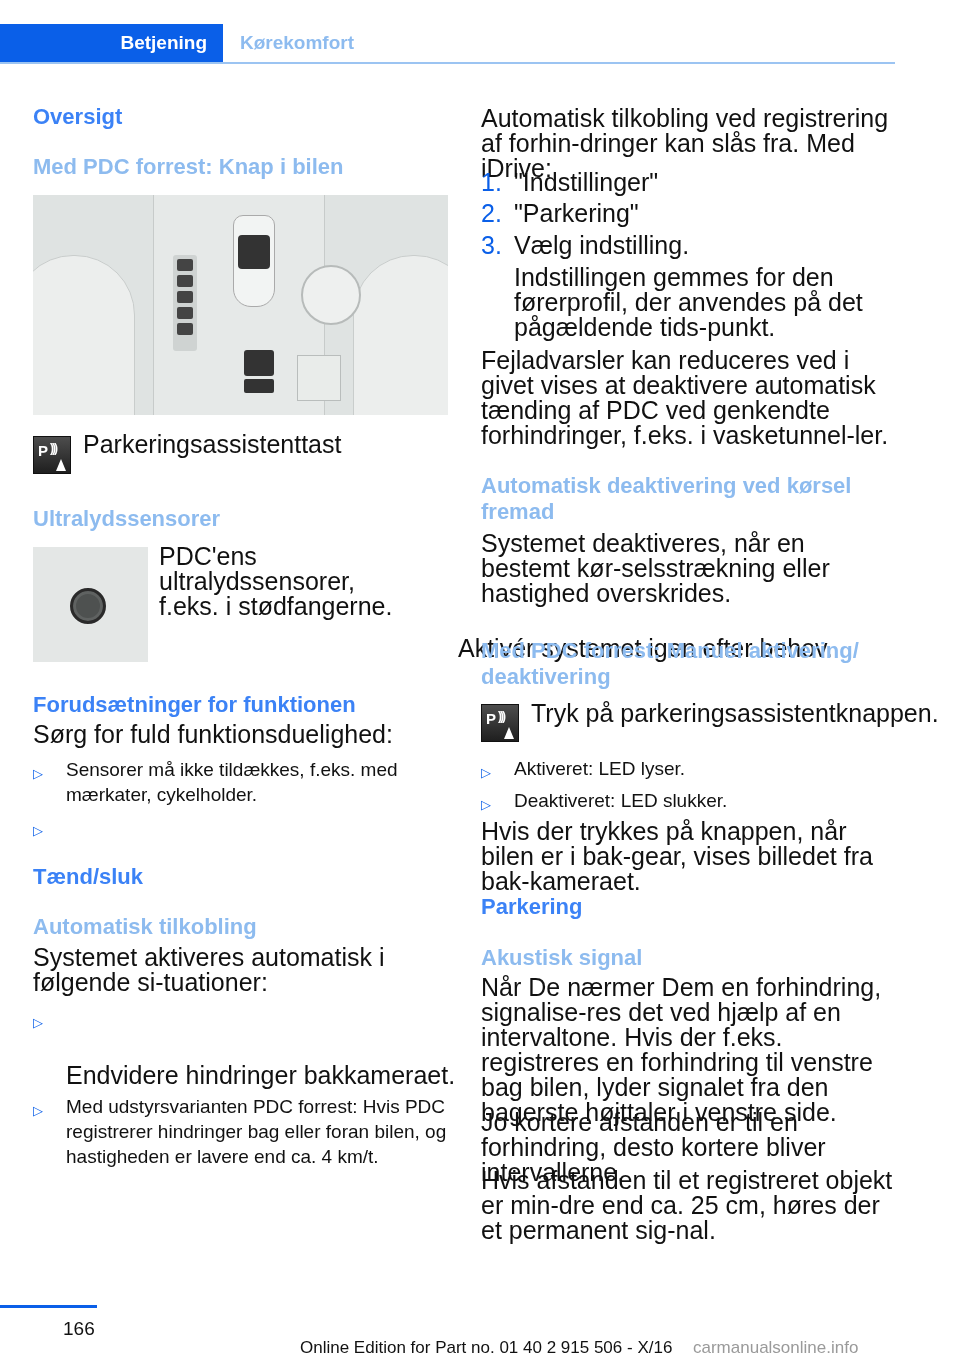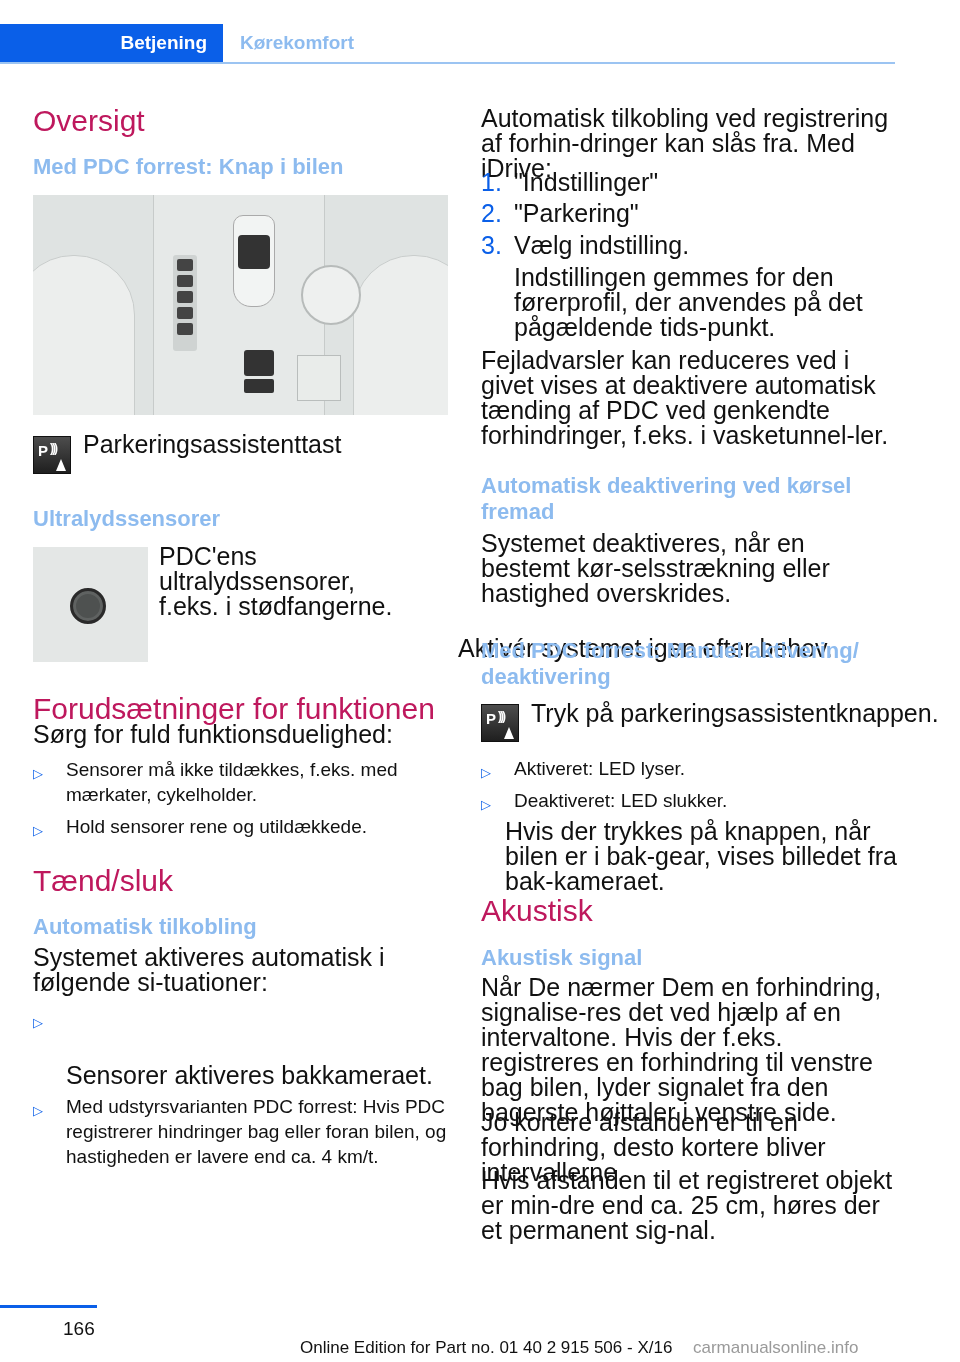--- a/index.html
+++ b/index.html
@@ -5,21 +5,21 @@
   html, body { margin: 0; padding: 0; background: #ffffff; }
   body { width: 960px; height: 1362px; position: relative; overflow: hidden;
     font-family: "Liberation Sans", sans-serif; color: #111; }
 
   .tabs { position: absolute; top: 24px; left: 0; width: 895px; height: 38px; border-bottom: 2px solid #9cc4f2; }
   .tab-active { position: absolute; left: 0; top: 0; width: 223px; height: 38px; background: #0a5fe8; color: #fff;
     font-weight: bold; font-size: 19px; text-align: right; box-sizing: border-box; padding-right: 16px; line-height: 38px; }
   .tab-inactive { position: absolute; left: 240px; top: 0; height: 38px; line-height: 38px; color: #8dbbef;
     font-weight: bold; font-size: 19px; }
 
-  .h1 { color: #be185d; font-weight: normal; font-size: 30px; position: absolute; white-space: nowrap; }
+  .h1 { color: #3b82f6; font-weight: bold; font-size: 22px; position: absolute; white-space: nowrap; }
   .h2 { color: #8dbbef; font-weight: bold; font-size: 22px; position: absolute; line-height: 26px; }
   .p { position: absolute; font-size: 25px; line-height: 25px; }
   .bullet { position: absolute; font-size: 19px; line-height: 25px; padding-left: 33px; }
   .bullet .tri { position: absolute; left: 0; top: 4px; color: #0a5fe8; font-size: 13px; }
   .num { position: absolute; left: 0; color: #0a5fe8; }
 
   .photo { position: absolute; left: 33px; top: 195px; width: 415px; height: 220px; background: #dfe3e2; overflow: hidden; }
   .seat { position: absolute; background: #eceeed; border: 1px solid #c9cdcc; border-radius: 60px 60px 0 0; }
   .console { position: absolute; left: 120px; top: 0; width: 170px; height: 220px; background: #e6e9e8; border-left: 1px solid #c7cbca; border-right: 1px solid #c7cbca; }
   .shifter { position: absolute; left: 200px; top: 20px; width: 40px; height: 90px; background: #f2f4f3; border: 1px solid #aaa; border-radius: 10px 10px 18px 18px; }
@@ -88,30 +88,29 @@
 <div class="p" style="left:159px;top:544px;width:260px;">PDC'ens ultralydssensorer, f.eks. i stødfangerne.</div>
 
 <div class="h1" style="left:33px;top:692px;">Forudsætninger for funktionen</div>
 <div class="p" style="left:33px;top:722px;">Sørg for fuld funktionsduelighed:</div>
 <div class="bullet" style="left:33px;top:757px;width:380px;">
   <span class="tri">▷</span>
   <span>Sensorer må ikke tildækkes, f.eks. med mærkater, cykelholder.</span>
 </div>
 <div class="bullet" style="left:33px;top:814px;width:380px;">
   <span class="tri">▷</span>
-  <span>Hold sensorer rene og utildækkede.</span>
 </div>
 
 <div class="h1" style="left:33px;top:864px;">Tænd/sluk</div>
 <div class="h2" style="left:33px;top:914px;">Automatisk tilkobling</div>
 <div class="p" style="left:33px;top:945px;width:400px;">Systemet aktiveres automatisk i følgende si-tuationer:</div>
 <div class="bullet" style="left:33px;top:1006px;width:410px;">
   <span class="tri">▷</span>
 </div>
-<div class="p" style="left:66px;top:1063px;">Sensorer aktiveres bakkameraet.</div>
+<div class="p" style="left:66px;top:1063px;">Endvidere hindringer bakkameraet.</div>
 <div class="bullet" style="left:33px;top:1094px;width:410px;">
   <span class="tri">▷</span>
   <span>Med udstyrsvarianten PDC forrest: Hvis PDC registrerer hindringer bag eller foran bilen, og hastigheden er lavere end ca. 4 km/t.</span>
 </div>
 
 <div class="p" style="left:481px;top:106px;width:420px;">Automatisk tilkobling ved registrering af forhin-dringer kan slås fra. Med iDrive:</div>
 <div class="p" style="left:481px;top:170px;width:420px;padding-left:33px;box-sizing:border-box;">
   <span class="num">1.</span><span>"Indstillinger"</span>
 </div>
 <div class="p" style="left:481px;top:201px;width:420px;padding-left:33px;box-sizing:border-box;">
@@ -135,23 +134,23 @@
 </div>
 <div class="p" style="left:531px;top:701px;">Tryk på parkeringsassistentknappen.</div>
 <div class="bullet" style="left:481px;top:756px;width:410px;">
   <span class="tri">▷</span>
   <span>Aktiveret: LED lyser.</span>
 </div>
 <div class="bullet" style="left:481px;top:788px;width:410px;">
   <span class="tri">▷</span>
   <span>Deaktiveret: LED slukker.</span>
 </div>
-<div class="p" style="left:481px;top:819px;width:415px;margin-left:24px;">Hvis der trykkes på knappen, når bilen er i bak-gear, vises billedet fra bak-kameraet.</div>
+<div class="p" style="left:481px;top:819px;width:415px;">Hvis der trykkes på knappen, når bilen er i bak-gear, vises billedet fra bak-kameraet.</div>
 
-<div class="h1" style="left:481px;top:894px;">Akustisk</div>
+<div class="h1" style="left:481px;top:894px;">Parkering</div>
 <div class="h2" style="left:481px;top:945px;text-align:center;">Akustisk signal</div>
 <div class="p" style="left:481px;top:975px;width:415px;">Når De nærmer Dem en forhindring, signalise-res det ved hjælp af en intervaltone. Hvis der f.eks. registreres en forhindring til venstre bag bilen, lyder signalet fra den bagerste højttaler i venstre side.</div>
 <div class="p" style="left:481px;top:1110px;width:420px;">Jo kortere afstanden er til en forhindring, desto kortere bliver intervallerne.</div>
 <div class="p" style="left:481px;top:1168px;width:415px;">Hvis afstanden til et registreret objekt er min-dre end ca. 25 cm, høres der et permanent sig-nal.</div>
 
 <div class="footer-line"></div>
 <div class="page-num">166</div>
 <div class="edition">Online Edition for Part no. 01 40 2 915 506 - X/16</div>
 <div class="watermark">carmanualsonline.info</div>
 

